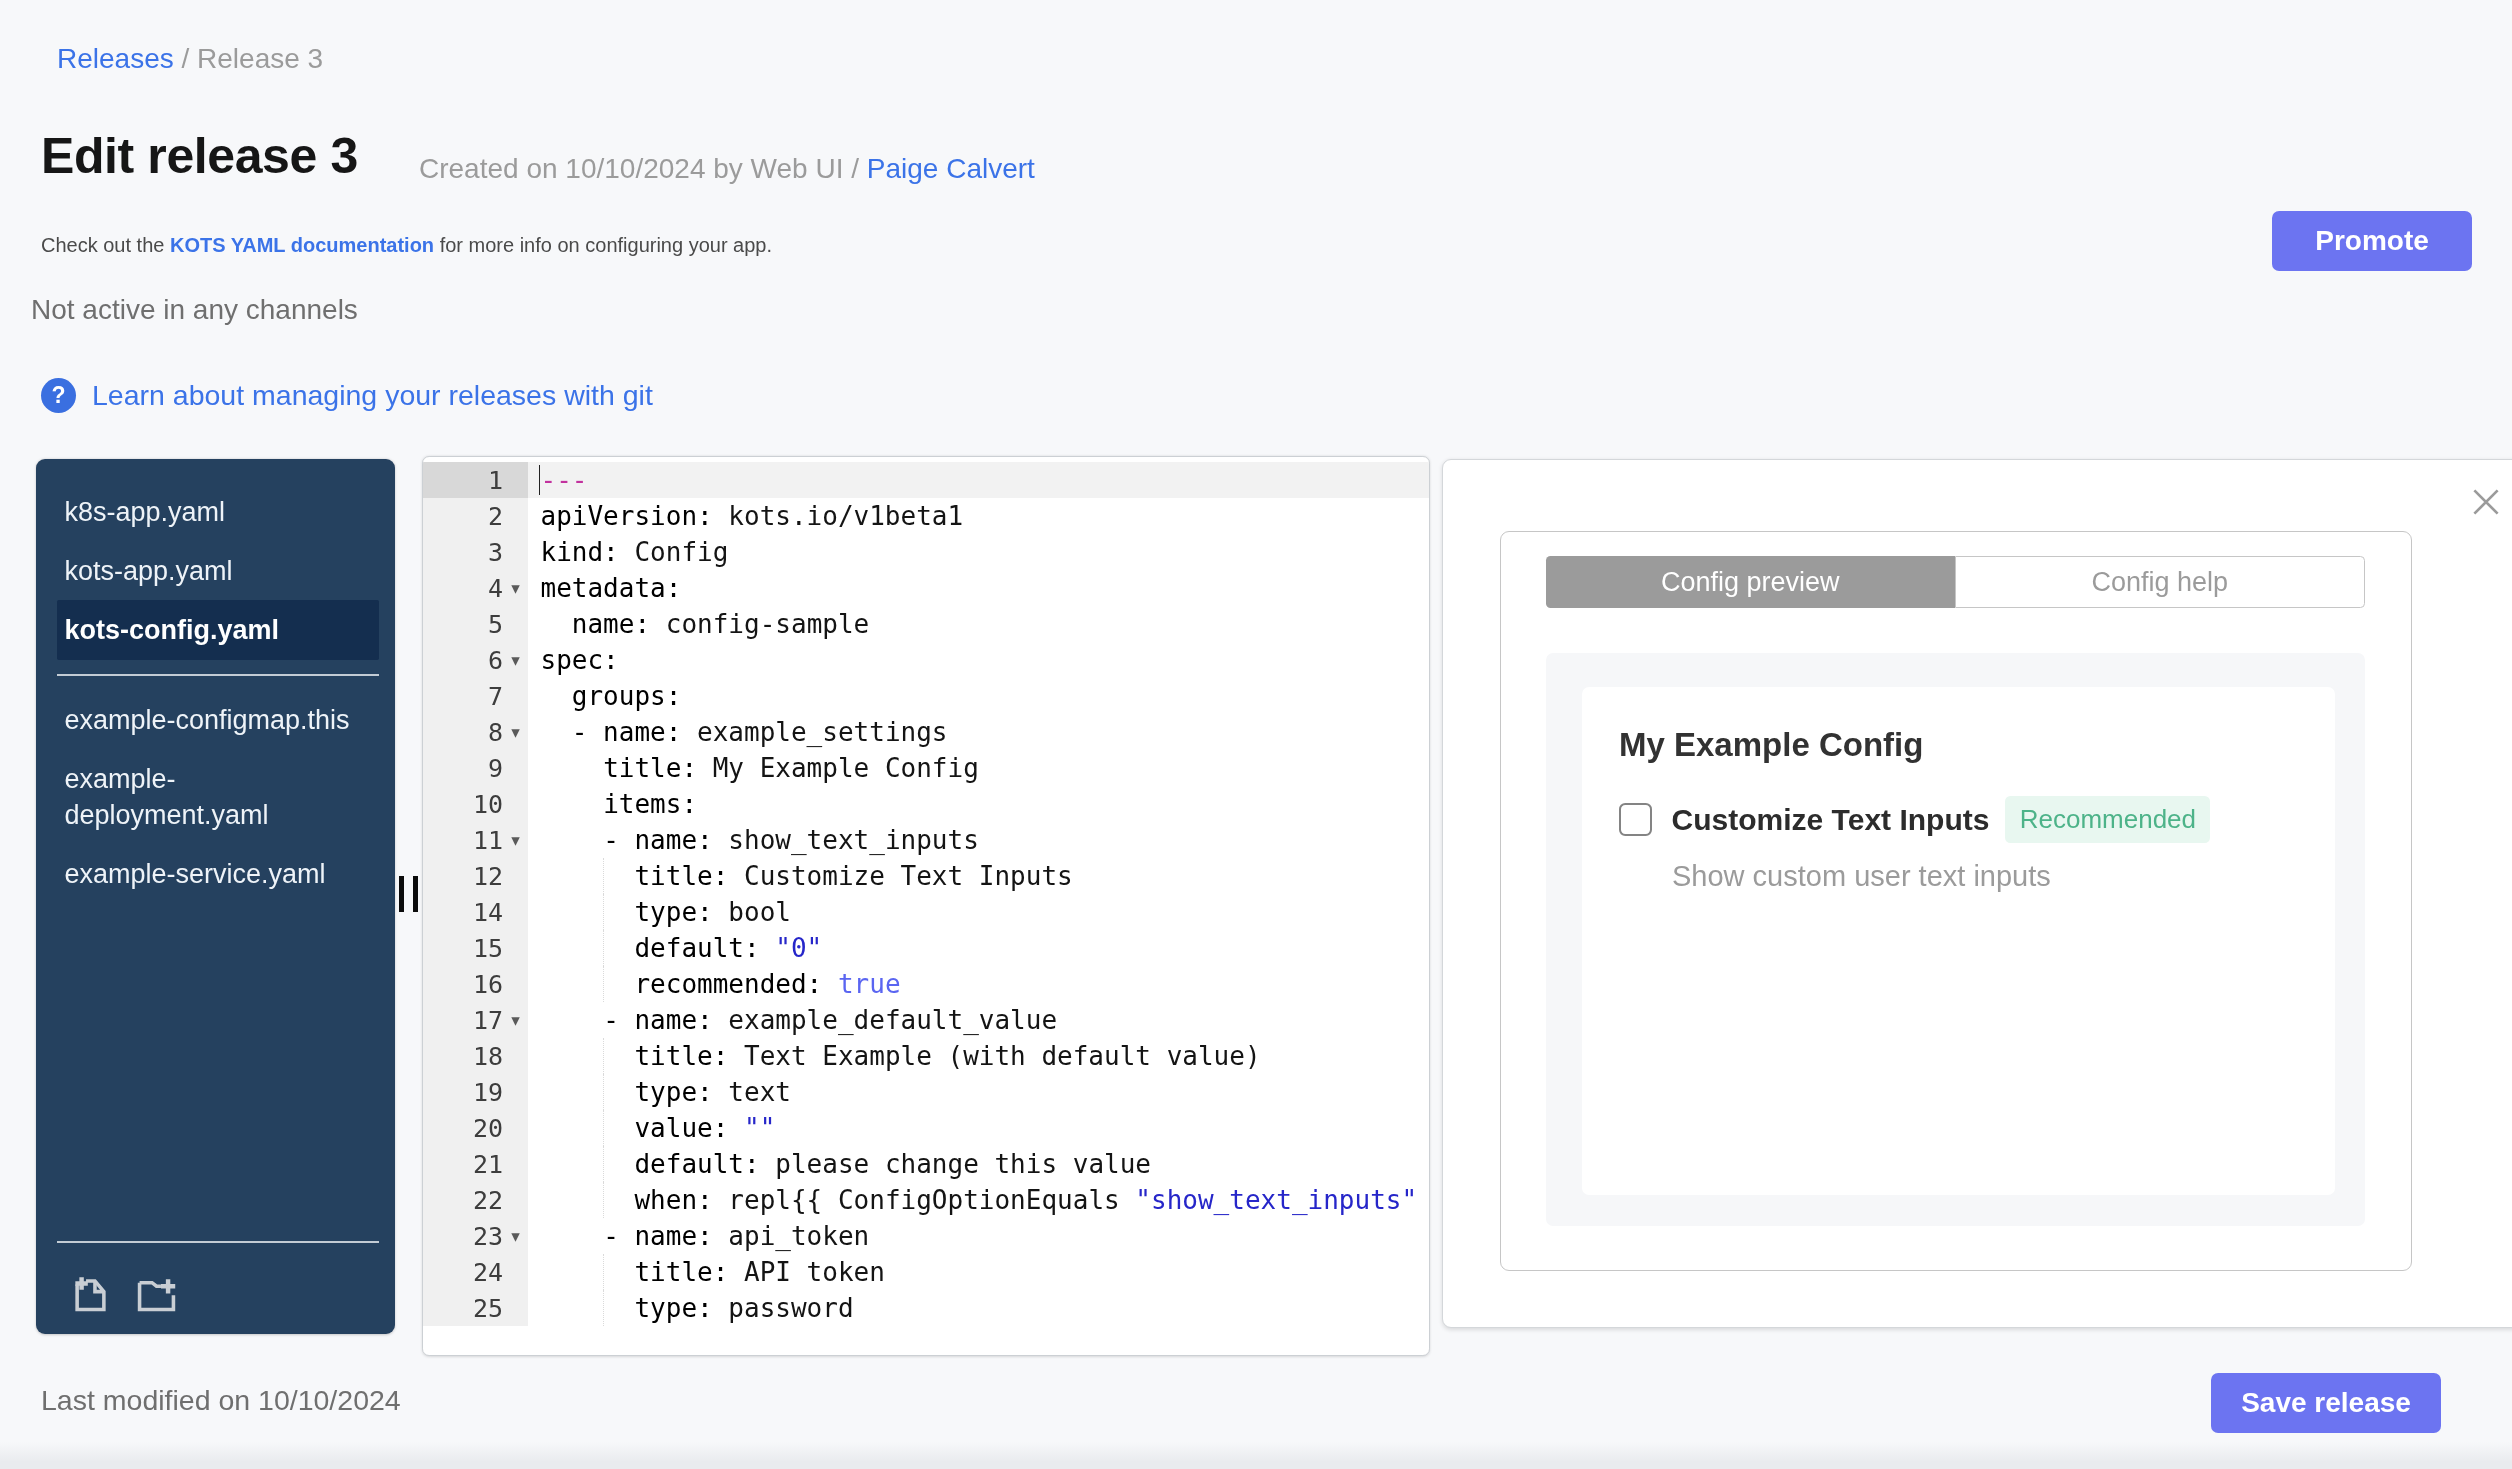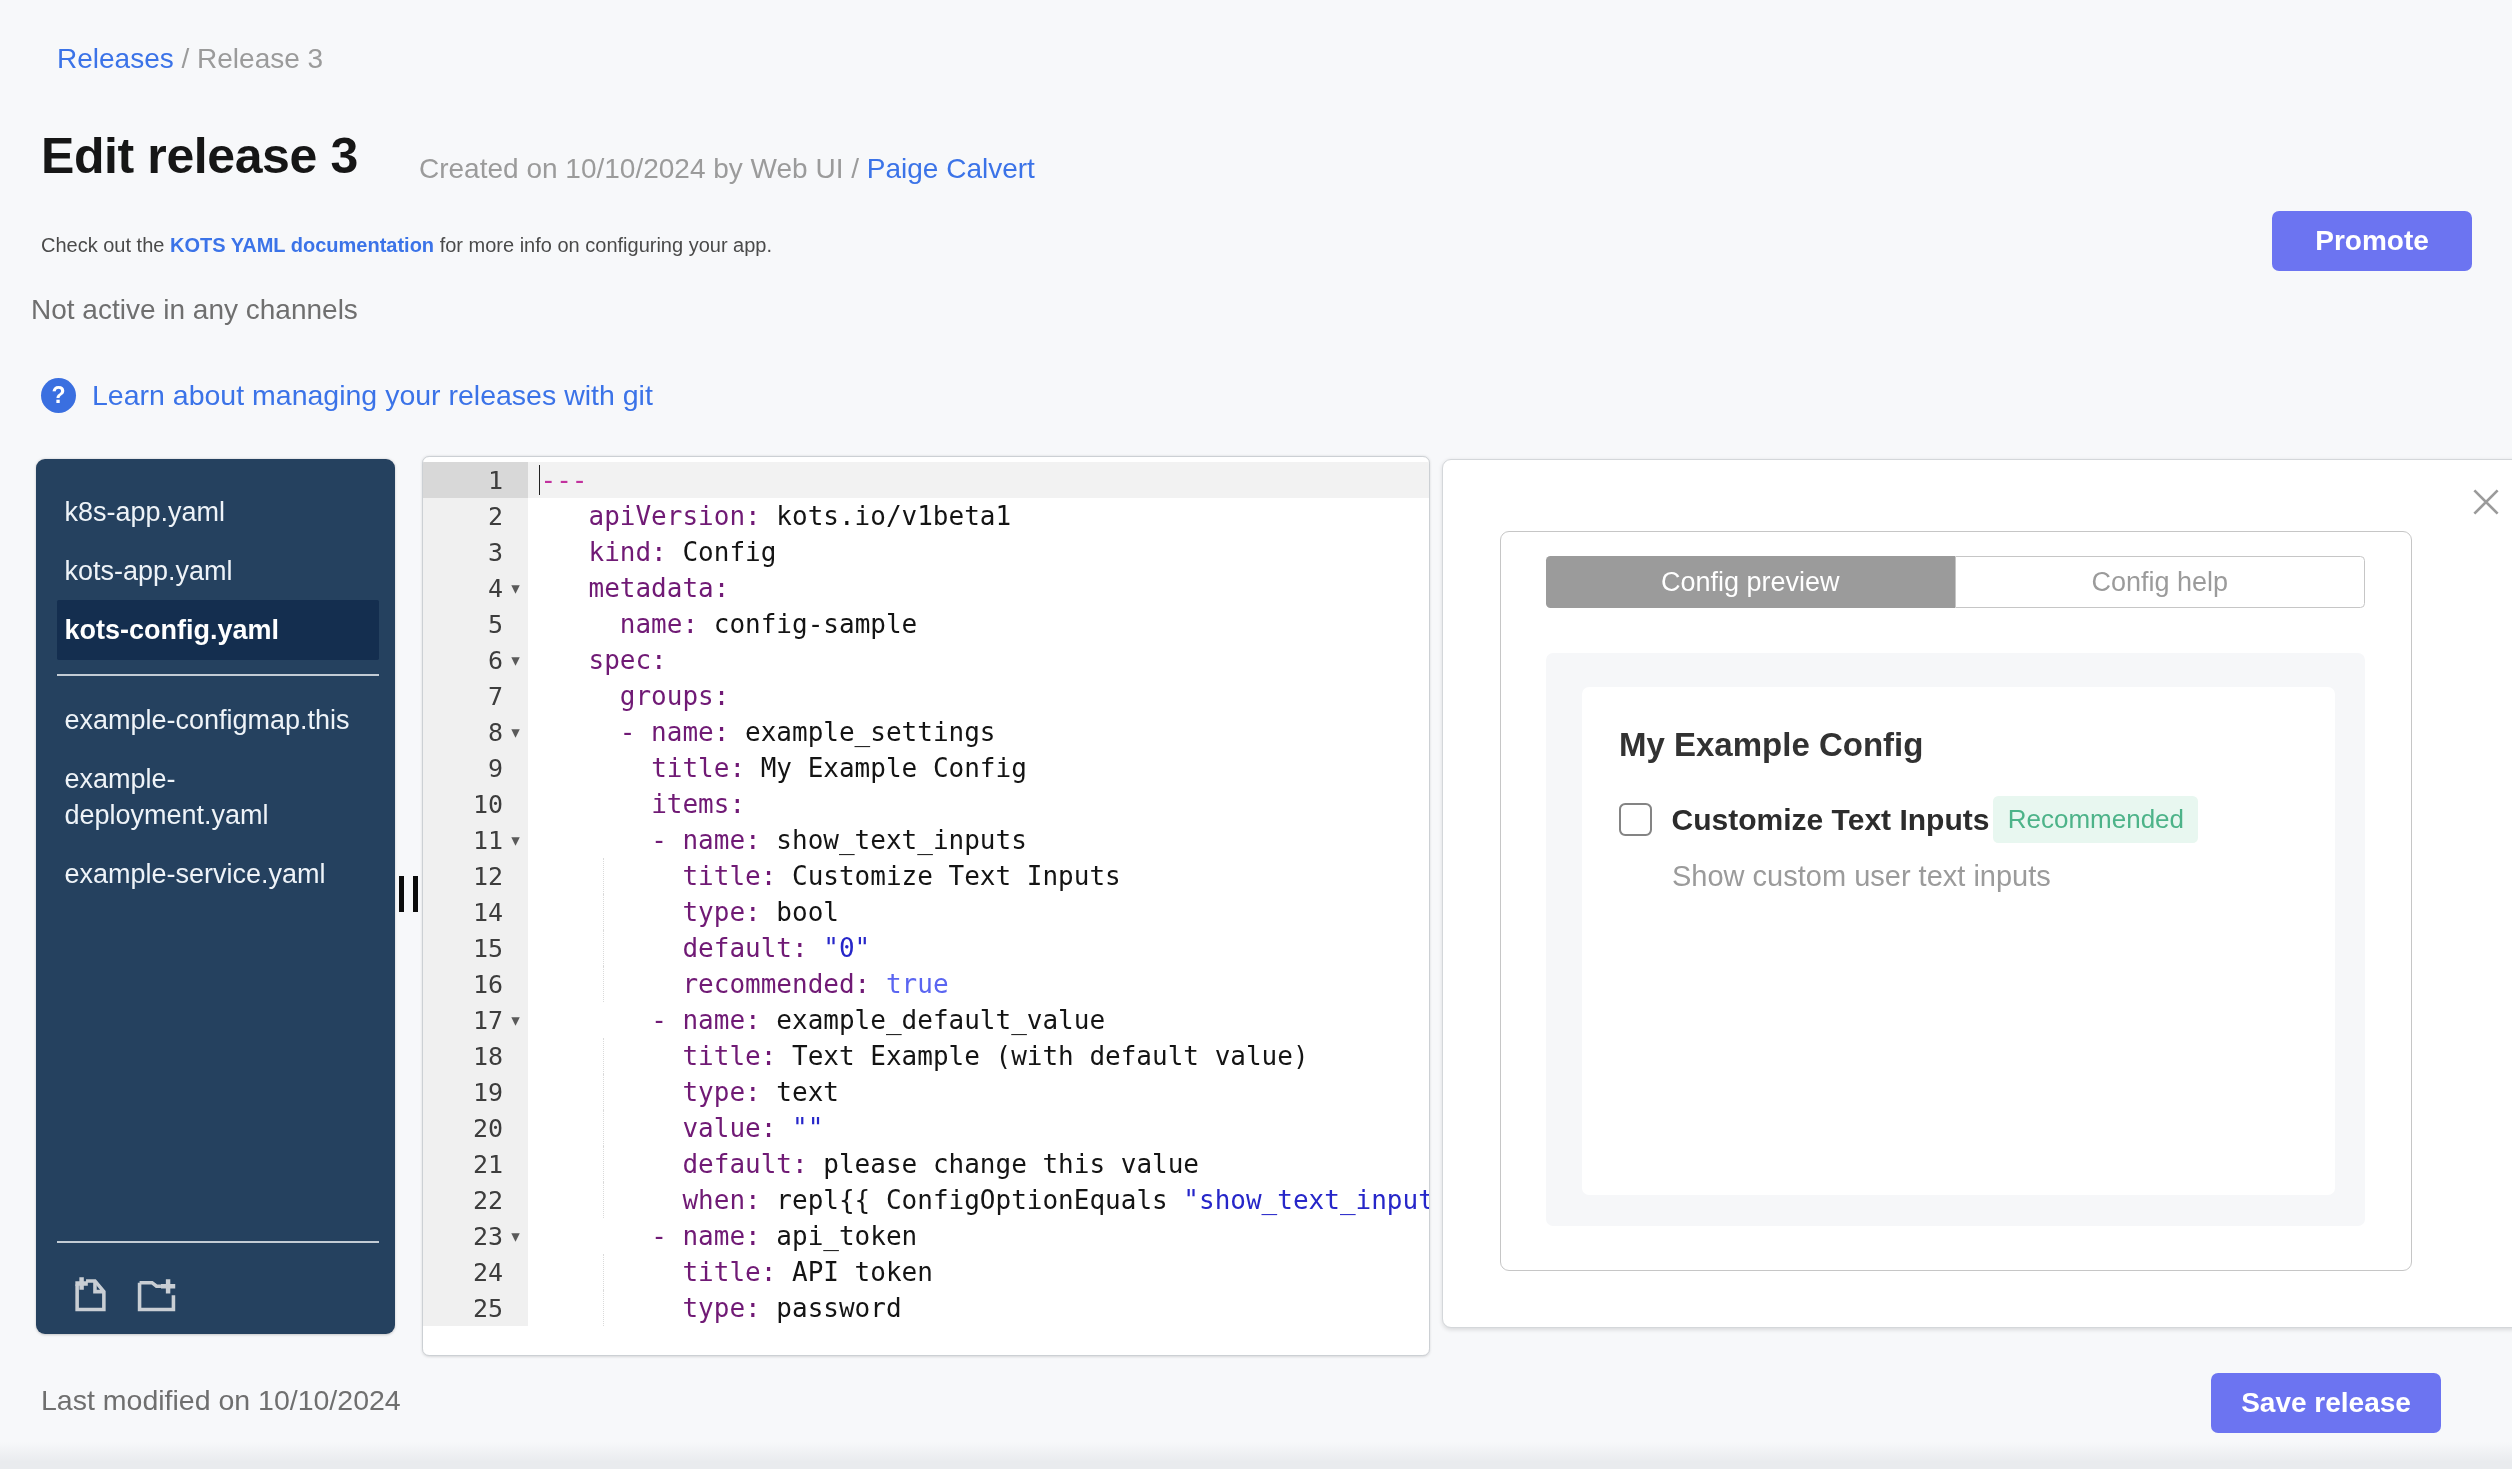--- a/index.html
+++ b/index.html
@@ -68,21 +68,21 @@
   .gutter-cell {
     width:105px; flex:none; background:#f0f0f0; display:flex; align-items:center;
   }
   .gutter-cell .num { flex:1; text-align:right; color:#3d3d3d; font-size:25px; }
   .gutter-cell .fold { width:25px; text-align:center; font-family:"DejaVu Sans",sans-serif; font-size:17px; color:#5a5a5a; visibility:hidden; }
   .code-row.has-fold .fold { visibility:visible; }
   .code-cell { flex:1; position:relative; white-space:pre; font-size:26px; line-height:36px; padding-left:12.5px; color:#141414; }
   .code-row.active .gutter-cell { background:#d8d8d8; }
   .code-row.active .code-cell { background:#f2f2f2; }
   .code-row.active .code-cell::before { content:""; position:absolute; left:10.7px; top:2.7px; width:1.8px; height:30px; background:#222; }
-  .tok-key { color:#701a75;margin-left:48px; }
+  .tok-key { color:#000000; }
   .tok-sep { color:#c2319e; }
   .tok-str { color:#2626c9; }
   .tok-bool { color:#5a65f1; }
   .guide { position:absolute; left:calc(12.5px + 4ch); top:0; bottom:0; border-left:1.8px dotted #dadada; }
 
   
   .preview-wrap {
     position:absolute; left:1442px; top:459px; width:1101px; height:869px;
     background:#fff; border:0.9px solid #d4d7da; border-radius:9px;
     box-shadow:0 1.8px 4.5px rgba(0,0,0,.12);
@@ -95,21 +95,21 @@
   .tab-group { position:absolute; left:45px; top:24px; width:819px; height:52px; display:flex; font-size:27px; }
   .tab { flex:1; display:flex; align-items:center; justify-content:center; cursor:pointer; }
   .tab.active { background:#9b9b9b; color:#fff; border-radius:4.5px 0 0 4.5px; }
   .tab.inactive { background:#fff; color:#9b9b9b; border:0.9px solid #c6c6c6; border-radius:0 4.5px 4.5px 0; }
   .gray-box { position:absolute; left:45px; top:121px; width:819px; height:573px; background:#f6f7f9; border-radius:7.1px; }
   .white-card { position:absolute; left:36px; top:34px; width:753px; height:508px; background:#fff; border-radius:7.1px; }
   .card-heading { position:absolute; left:37px; top:39px; font-size:33px; font-weight:700; color:#323232; }
   .item-row { position:absolute; left:37px; top:109px; display:flex; align-items:center; }
   .checkbox { width:33px; height:33px; border:2.7px solid #848484; border-radius:6.2px; background:#fff; cursor:pointer; flex:none; }
   .item-label { margin-left:19.6px; font-size:30px; font-weight:700; color:#2c2c2c; }
-  .badge { margin-left:4px; font-size:26px; color:#4db389; background:#e8f7f0; padding:8px 14.3px; border-radius:5.3px; }
+  .badge { margin-left:16px; font-size:26px; color:#4db389; background:#e8f7f0; padding:8px 14.3px; border-radius:5.3px; }
   .item-help { position:absolute; left:90px; top:173px; font-size:29px; color:#9b9b9b; }
 
   
   .last-modified { position:absolute; left:41px; top:1384px; font-size:28.5px; color:#6f6f6f; }
   .save-btn {
     position:absolute; left:2211px; top:1373px; width:230px; height:60px;
     background:#6c74f1; color:#fff; font-size:28px; font-weight:700;
     border:none; border-radius:7.1px; cursor:pointer;
     display:flex; align-items:center; justify-content:center;
   }

